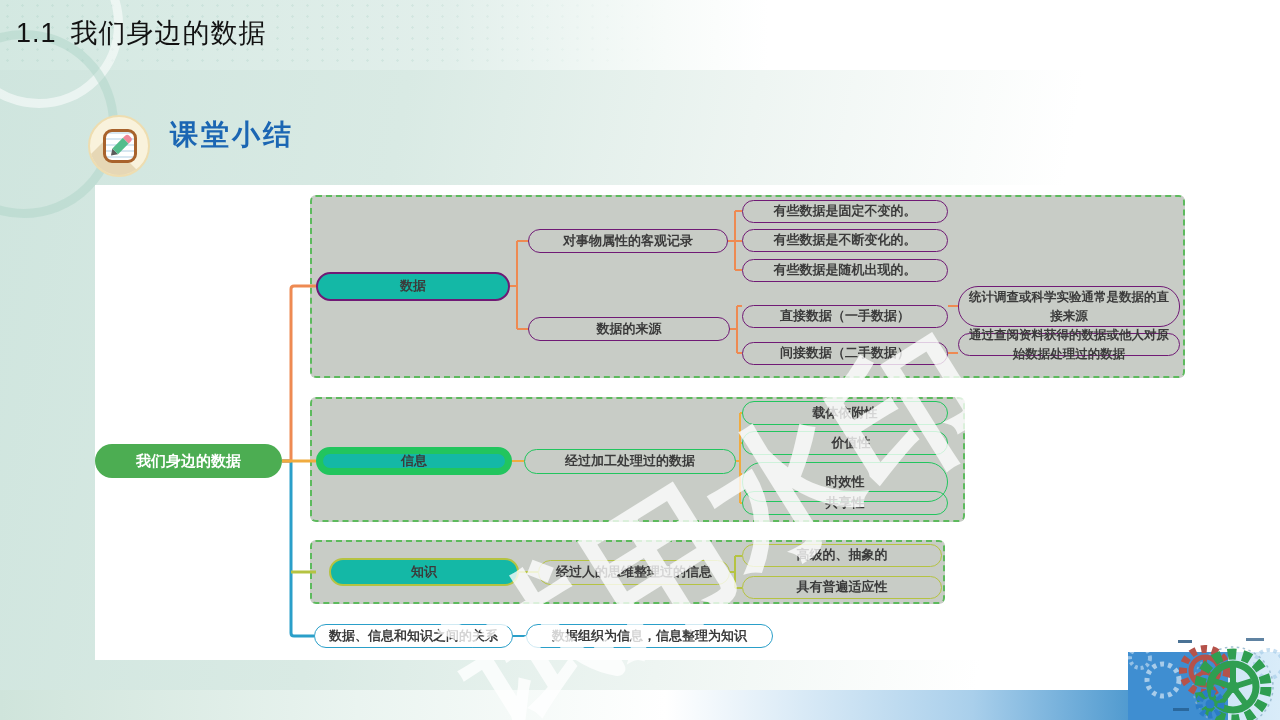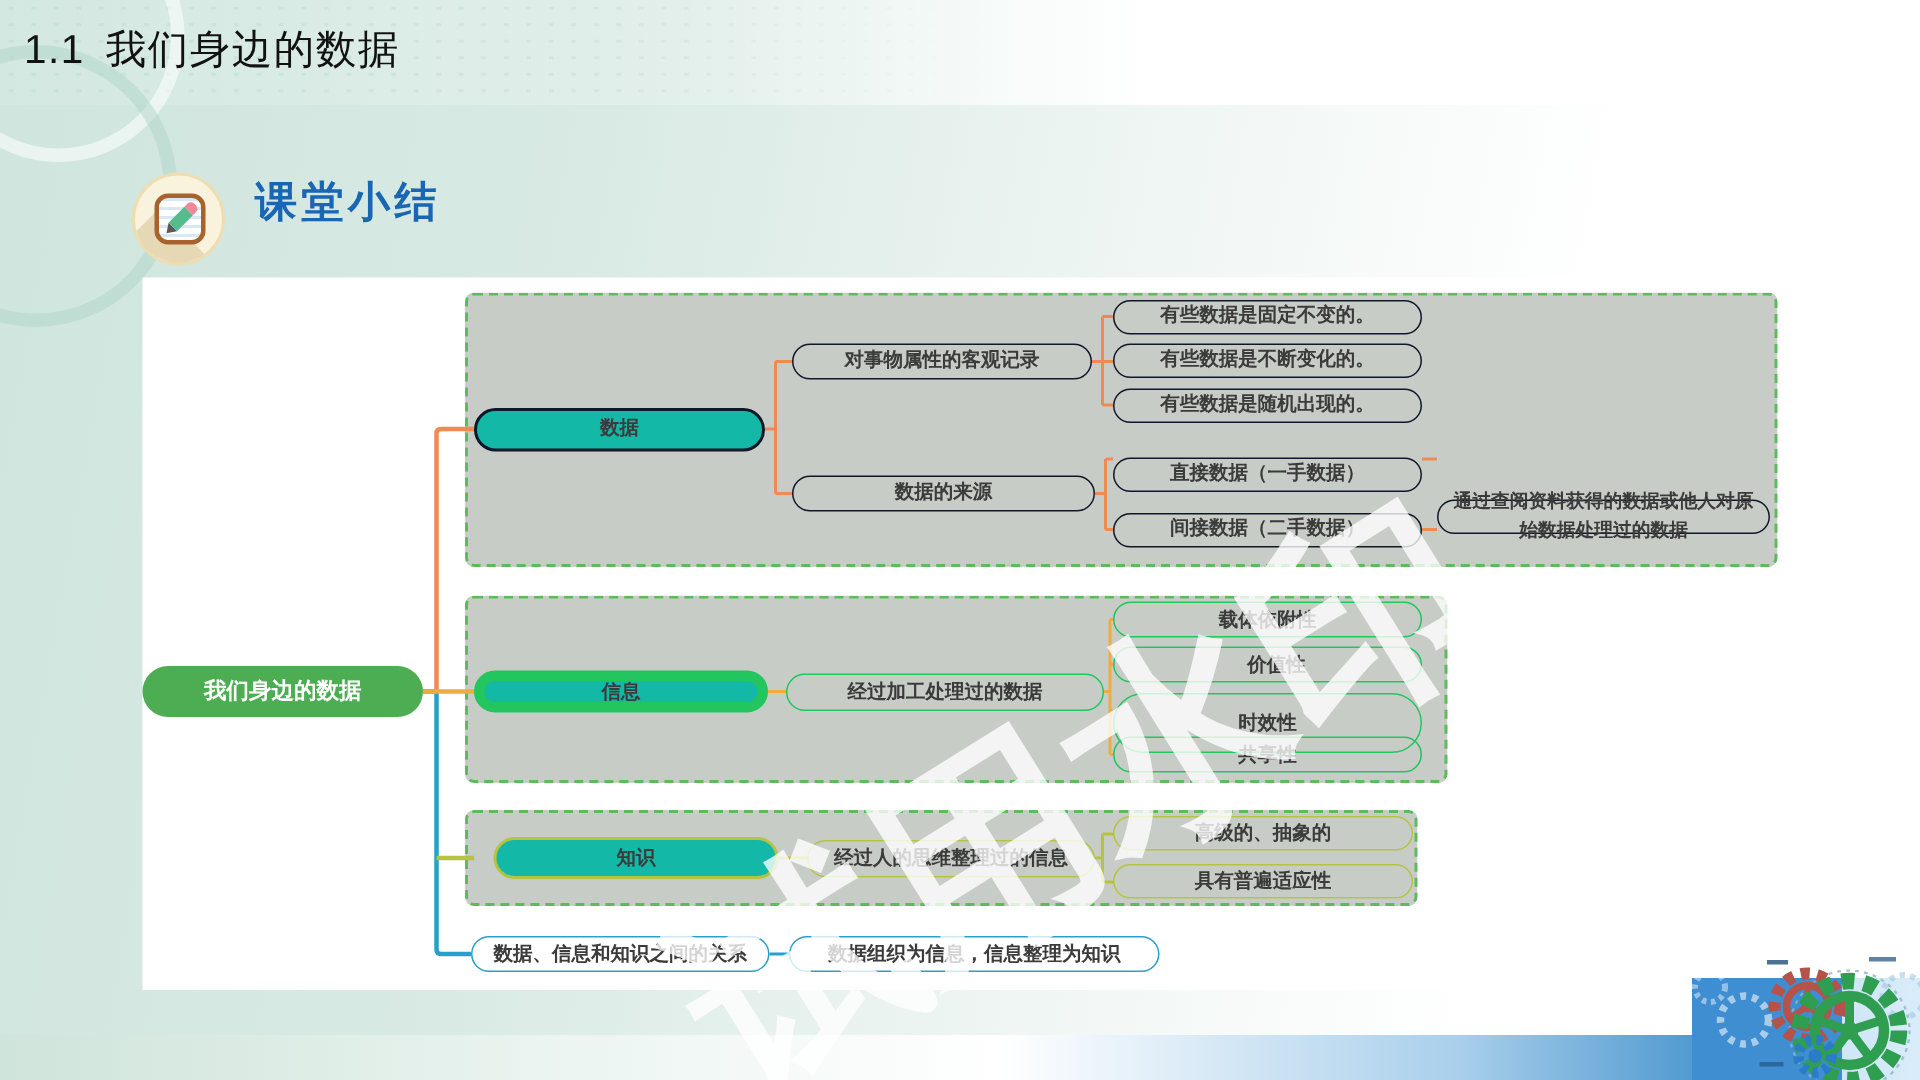--- a/index.html
+++ b/index.html
@@ -43,21 +43,21 @@
   .c-gold{stroke:#f0ab3f;}
   .c-olive{stroke:#b5c342;}
   .c-blue{stroke:#2a9fc9;}
   .w3{stroke-width:3;}
   .w2{stroke-width:2;}
   .node{position:absolute;z-index:4;display:flex;align-items:center;justify-content:center;
         box-sizing:border-box;border-radius:999px;font-weight:700;font-size:13px;color:#3b3b3b;
         text-align:center;line-height:1.3;}
   .root{background:#4cad52;color:#ffffff;font-size:15px;border:none;}
   .fill-yellow{background:#14b8a6;}
-  .b-orange{border:2px solid #0f172a;font-family:Liberation Mono, monospace;}
+  .b-orange{border:2px solid #701a75;}
   .b-gold{border:7px solid #22c55e;}
   .b-olive{border:2px solid #b5c342;}
   .ol{border-width:1.5px;background:transparent;}
   .b-blue{border:1.5px solid #2a9fc9;background:#ffffff;}
   .note{font-size:12.5px;border-radius:20px;padding:2px 8px;line-height:1.45;}
   
   .watermark{position:absolute;left:325px;top:268px;width:600px;height:154px;z-index:9;
         font-size:148px;font-weight:700;color:rgba(255,255,255,.78);text-align:center;
         line-height:154px;white-space:nowrap;transform:rotate(-32deg);pointer-events:none;}
   
@@ -119,20 +119,21 @@
 
     <div class="node root" style="left:0;top:259px;width:187px;height:34px;">我们身边的数据</div>
 
     <div class="node fill-yellow b-orange" style="left:221px;top:87px;width:194px;height:29px;">数据</div>
     <div class="node ol b-orange" style="left:433px;top:44px;width:200px;height:24px;">对事物属性的客观记录</div>
     <div class="node ol b-orange" style="left:647px;top:15px;width:206px;height:23px;">有些数据是固定不变的。</div>
     <div class="node ol b-orange" style="left:647px;top:74px;width:206px;height:23px;">有些数据是随机出现的。</div>
     <div class="node ol b-orange" style="left:647px;top:44px;width:206px;height:23px;">有些数据是不断变化的。</div>
     <div class="node ol b-orange" style="left:433px;top:132px;width:202px;height:24px;">数据的来源</div>
     <div class="node ol b-orange" style="left:647px;top:110px;width:206px;height:23px;margin-top:10px;">直接数据（一手数据）</div>
+    <div class="node ol b-orange note" style="left:863px;top:101px;width:222px;height:41px;">统计调查或科学实验通常是数据的直接来源</div>
     <div class="node ol b-orange" style="left:647px;top:157px;width:206px;height:23px;">间接数据（二手数据）</div>
     <div class="node ol b-orange note" style="left:863px;top:148px;width:222px;height:23px;">通过查阅资料获得的数据或他人对原始数据处理过的数据</div>
 
     <div class="node fill-yellow b-gold" style="left:221px;top:262px;width:196px;height:28px;">信息</div>
     <div class="node ol b-gold" style="left:429px;top:264px;width:212px;height:25px;">经过加工处理过的数据</div>
     <div class="node ol b-gold" style="left:647px;top:216px;width:206px;height:24px;">载体依附性</div>
     <div class="node ol b-gold" style="left:647px;top:246px;width:206px;height:24px;padding-left:12px;">价值性</div>
     <div class="node ol b-gold" style="left:647px;top:277px;width:206px;height:40px;">时效性</div>
     <div class="node ol b-gold" style="left:647px;top:306px;width:206px;height:24px;">共享性</div>
 

